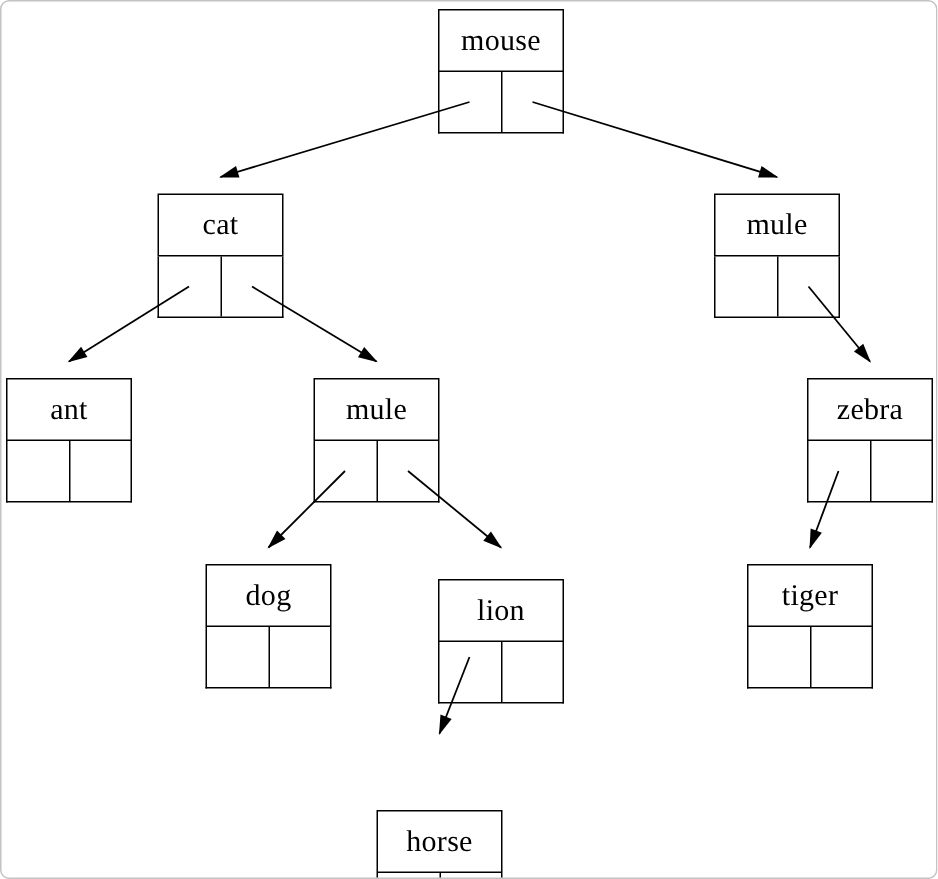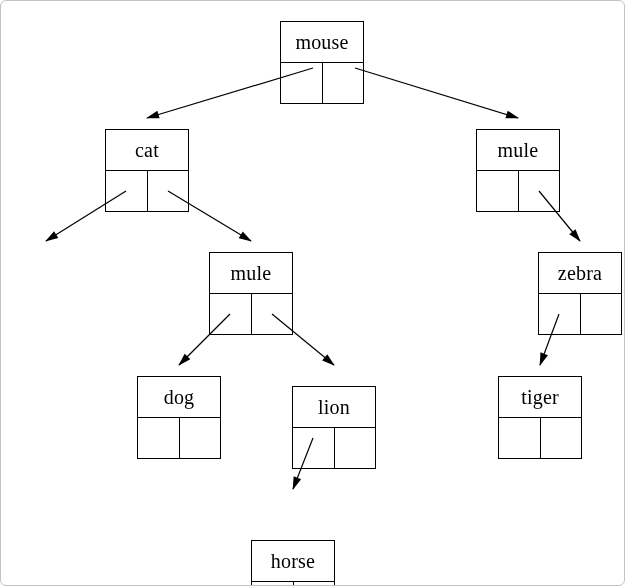--- a/index.html
+++ b/index.html
@@ -53,36 +53,43 @@
     <line x1="312" y1="67" x2="146" y2="117" stroke="#000000" stroke-width="1.2" marker-end="url(#arrowhead)"></line>
         <line x1="354" y1="67" x2="517" y2="117" stroke="#000000" stroke-width="1.2" marker-end="url(#arrowhead)"></line>
         <line x1="125" y1="190" x2="45" y2="240" stroke="#000000" stroke-width="1.2" marker-end="url(#arrowhead)"></line>
         <line x1="167" y1="190" x2="250" y2="240" stroke="#000000" stroke-width="1.2" marker-end="url(#arrowhead)"></line>
         <line x1="229" y1="313" x2="178" y2="364" stroke="#000000" stroke-width="1.2" marker-end="url(#arrowhead)"></line>
         <line x1="271" y1="313" x2="333" y2="364" stroke="#000000" stroke-width="1.2" marker-end="url(#arrowhead)"></line>
         <line x1="312" y1="437" x2="292" y2="488" stroke="#000000" stroke-width="1.2" marker-end="url(#arrowhead)"></line>
         <line x1="538" y1="190" x2="579" y2="240" stroke="#000000" stroke-width="1.2" marker-end="url(#arrowhead)"></line>
         <line x1="558" y1="313" x2="539" y2="364" stroke="#000000" stroke-width="1.2" marker-end="url(#arrowhead)"></line>
       </svg>
-  <div class="node" style="left: 279px; top: 5px; margin-top: 15px;">
+  <div class="node" style="left: 291px; top: 5px;">
         <div class="nlabel">mouse</div>
         <div class="cells">
           <div class="cell"></div>
           <div class="cell rightcell"></div>
         </div>
       </div>
       <div class="node" style="left: 104px; top: 128px;">
         <div class="nlabel">cat</div>
         <div class="cells">
           <div class="cell"></div>
           <div class="cell rightcell"></div>
         </div>
       </div>
       <div class="node" style="left: 475px; top: 128px;">
         <div class="nlabel">mule</div>
+        <div class="cells">
+          <div class="cell"></div>
+          <div class="cell rightcell"></div>
+        </div>
+      </div>
+      <div class="node" style="left: 3px; top: 251px;">
+        <div class="nlabel">ant</div>
         <div class="cells">
           <div class="cell"></div>
           <div class="cell rightcell"></div>
         </div>
       </div>
       <div class="node" style="left: 208px; top: 251px;">
         <div class="nlabel">mule</div>
         <div class="cells">
           <div class="cell"></div>
           <div class="cell rightcell"></div>

